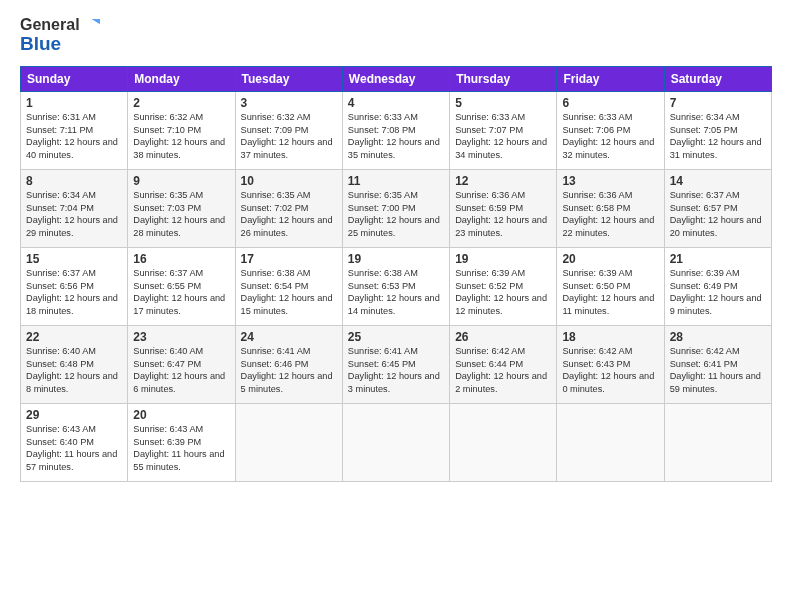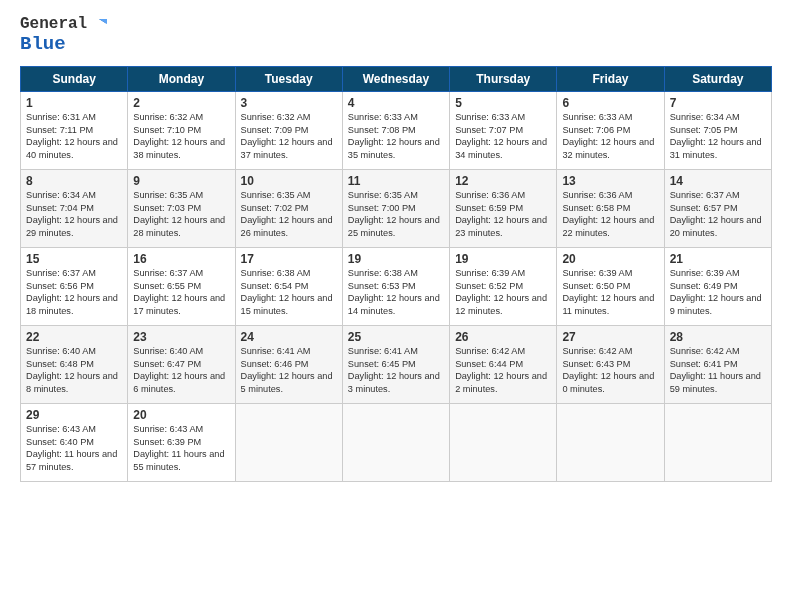--- a/index.html
+++ b/index.html
@@ -35,26 +35,26 @@
     .location {
       font-size: 15px;
       color: #555;
     }
     table {
       width: 100%;
       border-collapse: collapse;
       table-layout: fixed;
     }
     thead tr th {
-      background: #0c4a6e;
+      background: #6d28d9;
       color: #fff;
       font-size: 12px;
       font-weight: bold;
       padding: 5px 6px;
-      text-align: center;
+      text-align: left;
       border: 1px solid #1a5fb4;
     }
     tbody tr td {
       border: 1px solid #ccc;
       vertical-align: top;
       padding: 4px 5px;
       font-size: 9.5px;
       color: #333;
       height: 78px;
       background: #fff;
@@ -76,21 +76,21 @@
     .empty-cell {
       background: #f9f9f9 !important;
     }
   </style>
 </head>
 <body>
 
 <div class="container">
   <div class="header">
     <div class="logo">
-  <div style="display:flex;flex-direction:column;line-height:1.1;font-family:Liberation Mono, monospace;">
+  <div style="display:flex;flex-direction:column;line-height:1.1;">
     <div style="display:flex;align-items:center;gap:2px;">
       <span style="font-size:16px;font-weight:bold;color:#333;">General</span>
       <svg width="18" height="16" viewBox="0 0 18 16">
         <polygon points="10,2 18,7 14,2" fill="#1a5fb4"></polygon>
         <polygon points="10,2 18,7 18,2" fill="#5ba3f5"></polygon>
       </svg>
     </div>
     <span style="font-size:19px;font-weight:bold;color:#1a5fb4;">Blue</span>
   </div>
 </div>
@@ -219,21 +219,21 @@
       </td>
           <td>
         <span class="day-num">25</span>
         <span class="cell-text">Sunrise: 6:41 AM<br>Sunset: 6:45 PM<br>Daylight: 12 hours and 3 minutes.</span>
       </td>
           <td>
         <span class="day-num">26</span>
         <span class="cell-text">Sunrise: 6:42 AM<br>Sunset: 6:44 PM<br>Daylight: 12 hours and 2 minutes.</span>
       </td>
           <td>
-        <span class="day-num">27</span>
+        <span class="day-num">18</span>
         <span class="cell-text">Sunrise: 6:42 AM<br>Sunset: 6:43 PM<br>Daylight: 12 hours and 0 minutes.</span>
       </td>
           <td>
         <span class="day-num">28</span>
         <span class="cell-text">Sunrise: 6:42 AM<br>Sunset: 6:41 PM<br>Daylight: 11 hours and 59 minutes.</span>
       </td>
         </tr>
         <tr>
           <td>
         <span class="day-num">29</span>

